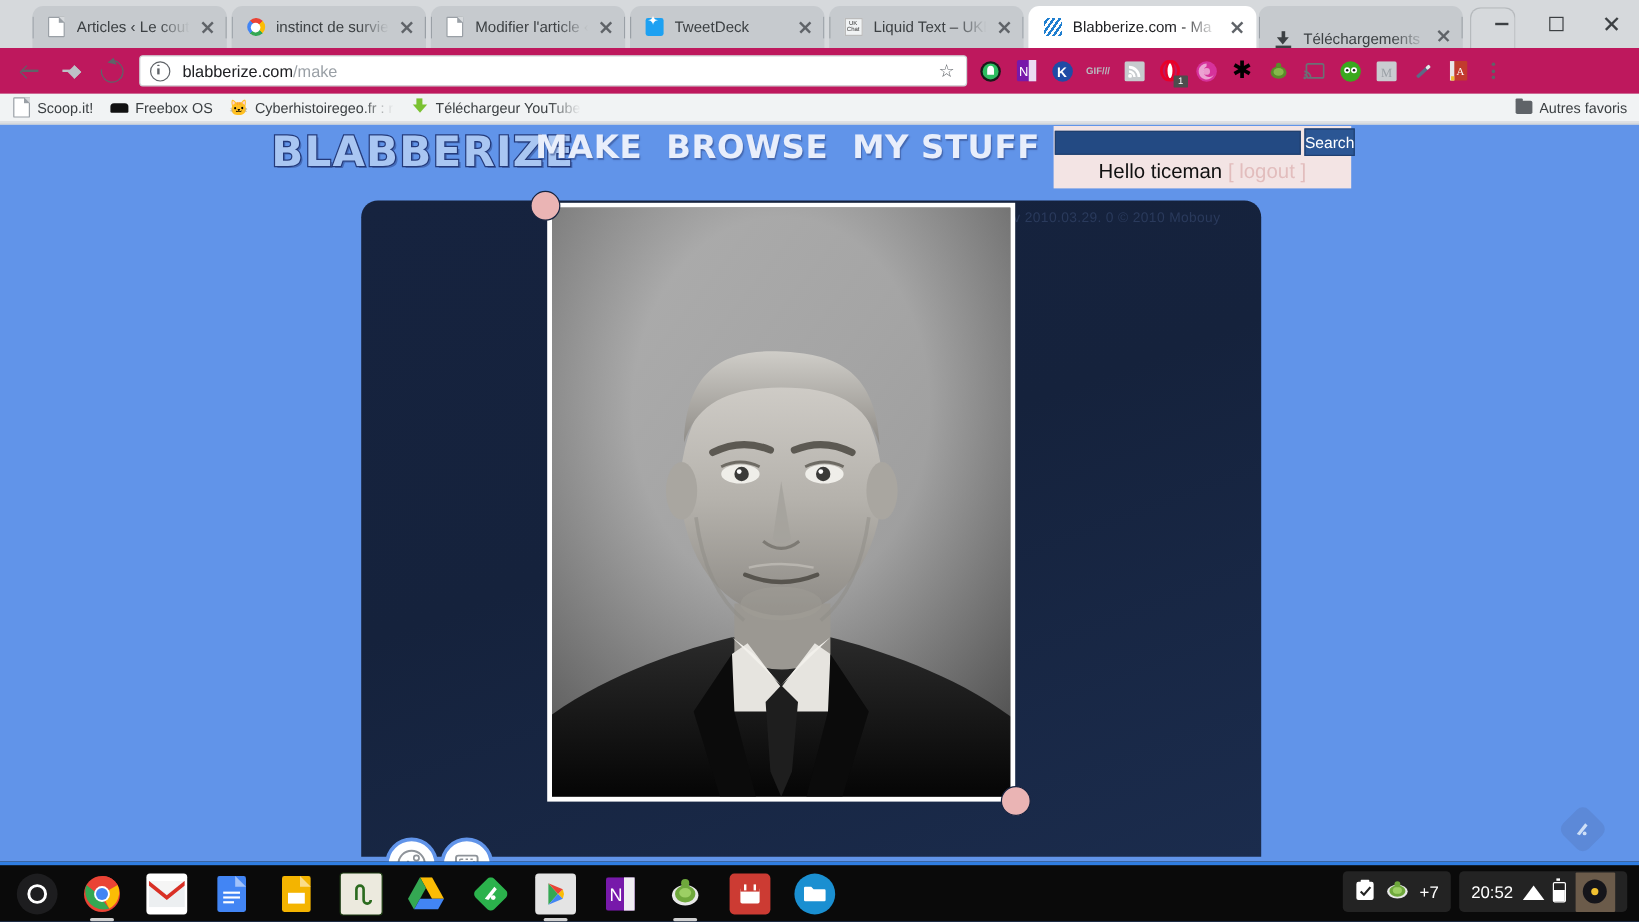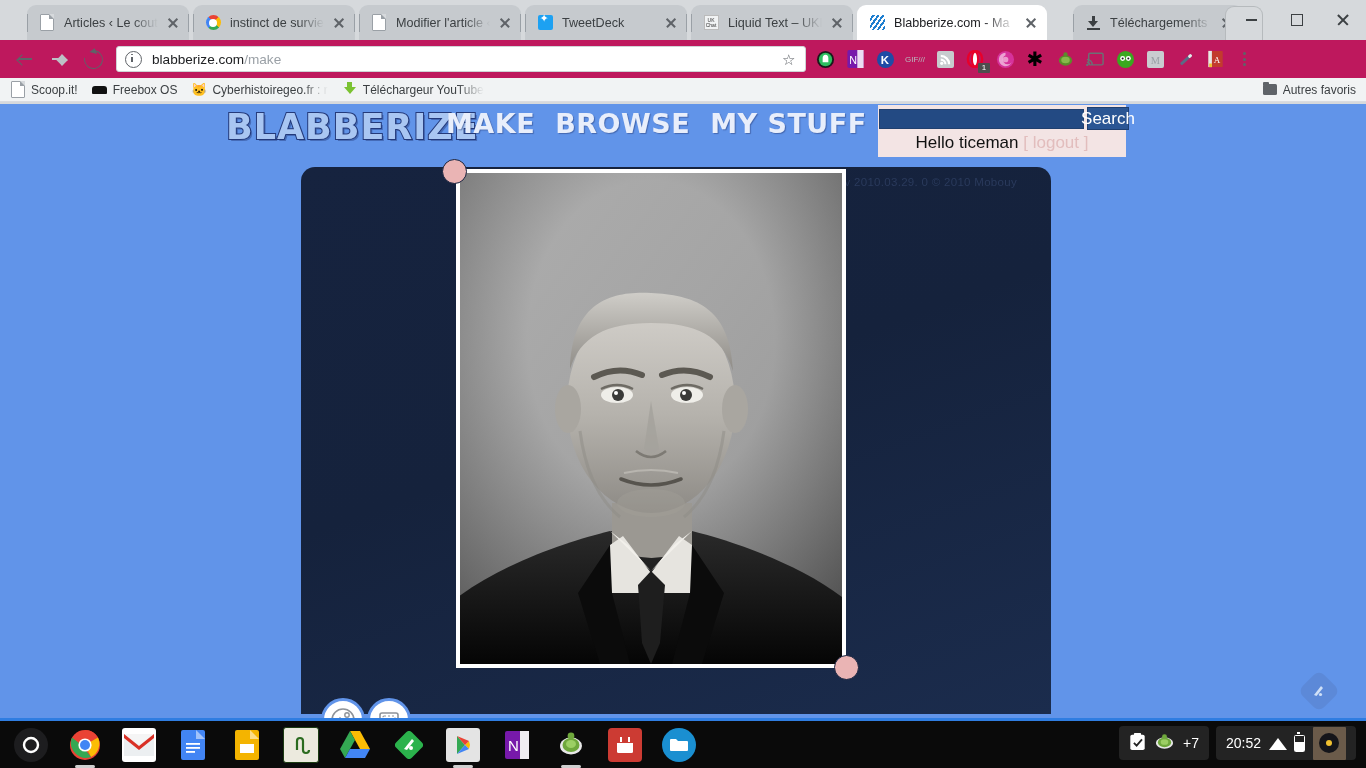--- a/index.html
+++ b/index.html
@@ -135,21 +135,21 @@
         paint-order:stroke fill;
         text-shadow:2px 2px 0 rgba(36,58,122,.45);}
   .navlinks{position:absolute;left:446px;top:108px;display:flex;gap:20px;}
   .navlink{font-size:27px;font-weight:bold;color:#e8eefb;letter-spacing:0.5px;
     font-family:"DejaVu Sans",sans-serif;text-shadow:1px 1px 1px rgba(40,60,120,.5);}
 
   .searchpanel{position:absolute;left:878px;top:105px;width:248px;height:52px;background:#f3e4e4;}
   .searchrow{position:absolute;left:0;top:2px;width:248px;height:25px;}
   .searchinput{position:absolute;left:1px;top:2px;width:205px;height:20px;background:#234a83;border:1px solid #20406f;box-sizing:border-box;}
   .searchbtn{position:absolute;left:209px;top:0;width:42px;height:23px;background:#2b5694;color:#fff;
-    font-size:17px;display:flex;align-items:center;justify-content:center;border:1px solid #1f3f70;box-sizing:border-box;}
+    font-size:13px;display:flex;align-items:center;justify-content:center;border:1px solid #1f3f70;box-sizing:border-box;}
   .hellorow{position:absolute;left:0;top:28px;width:248px;text-align:center;font-size:17px;color:#111;}
   .hellorow .logout{color:#e2bdbd;}
 
   .appwin{position:absolute;left:301px;top:167px;width:750px;height:547px;
     background:linear-gradient(160deg,#16233f 0%,#15223c 45%,#1b2c4d 100%);
     border-radius:14px 14px 0 0;}
   .version{position:absolute;right:34px;top:9px;font-size:11.5px;color:#2a3a5c;letter-spacing:.3px;}
 
   .photo{position:absolute;left:456px;top:169px;width:390px;height:499px;background:#fff;padding:4px;box-sizing:border-box;}
   .photo .inner{width:100%;height:100%;position:relative;overflow:hidden;background:#2b2b2b;}
@@ -232,21 +232,21 @@
       </div>
 
       <div class="tab active" style="left:857px;width:190px;">
         <span class="fav">
             <span class="f-blab"></span>
           </span>
         <span class="ttl">Blabberize.com - Ma</span>
         <span class="tclose"></span>
       </div>
 
-      <div class="tab" style="left:1073px;width:170px;">
+      <div class="tab" style="left:1049px;width:170px;align-items:flex-end;">
         <span class="fav">
             <span class="f-dl">
               <span class="bar"></span>
             </span>
           </span>
         <span class="ttl">Téléchargements</span>
         <span class="tclose"></span>
       </div>
 
       <div class="newtabslot" style="left:1225px;"></div>
@@ -302,21 +302,21 @@
               <text x="2" y="15" font-size="12" fill="#fff" font-family="Liberation Sans">N</text>
             </svg>
           </div>
         <div class="ext">
             <svg width="19" height="19" viewBox="0 0 20 20">
               <circle cx="10" cy="10" r="9" fill="#1f4ba5"></circle>
               <text x="5" y="15" font-size="12" fill="#fff" font-family="Liberation Sans" font-weight="bold">K</text>
             </svg>
           </div>
         <div class="ext">
-            <span style="font-size:8px;color:#b8bcc0;font-weight:normal;">GIF///</span>
+            <span style="font-size:8px;color:#b8bcc0;font-weight:bold;">GIF///</span>
           </div>
         <div class="ext">
             <svg width="17" height="17" viewBox="0 0 18 18">
               <rect width="18" height="18" rx="2" fill="#c7cbce"></rect>
               <circle cx="5" cy="13" r="1.7" fill="#fff"></circle>
               <path d="M4 4a10 10 0 0 1 10 10h-2.4A7.6 7.6 0 0 0 4 6.4z" fill="#fff"></path>
               <path d="M4 8a6 6 0 0 1 6 6H7.8A3.8 3.8 0 0 0 4 10.2z" fill="#fff"></path>
             </svg>
           </div>
         <div class="ext">

